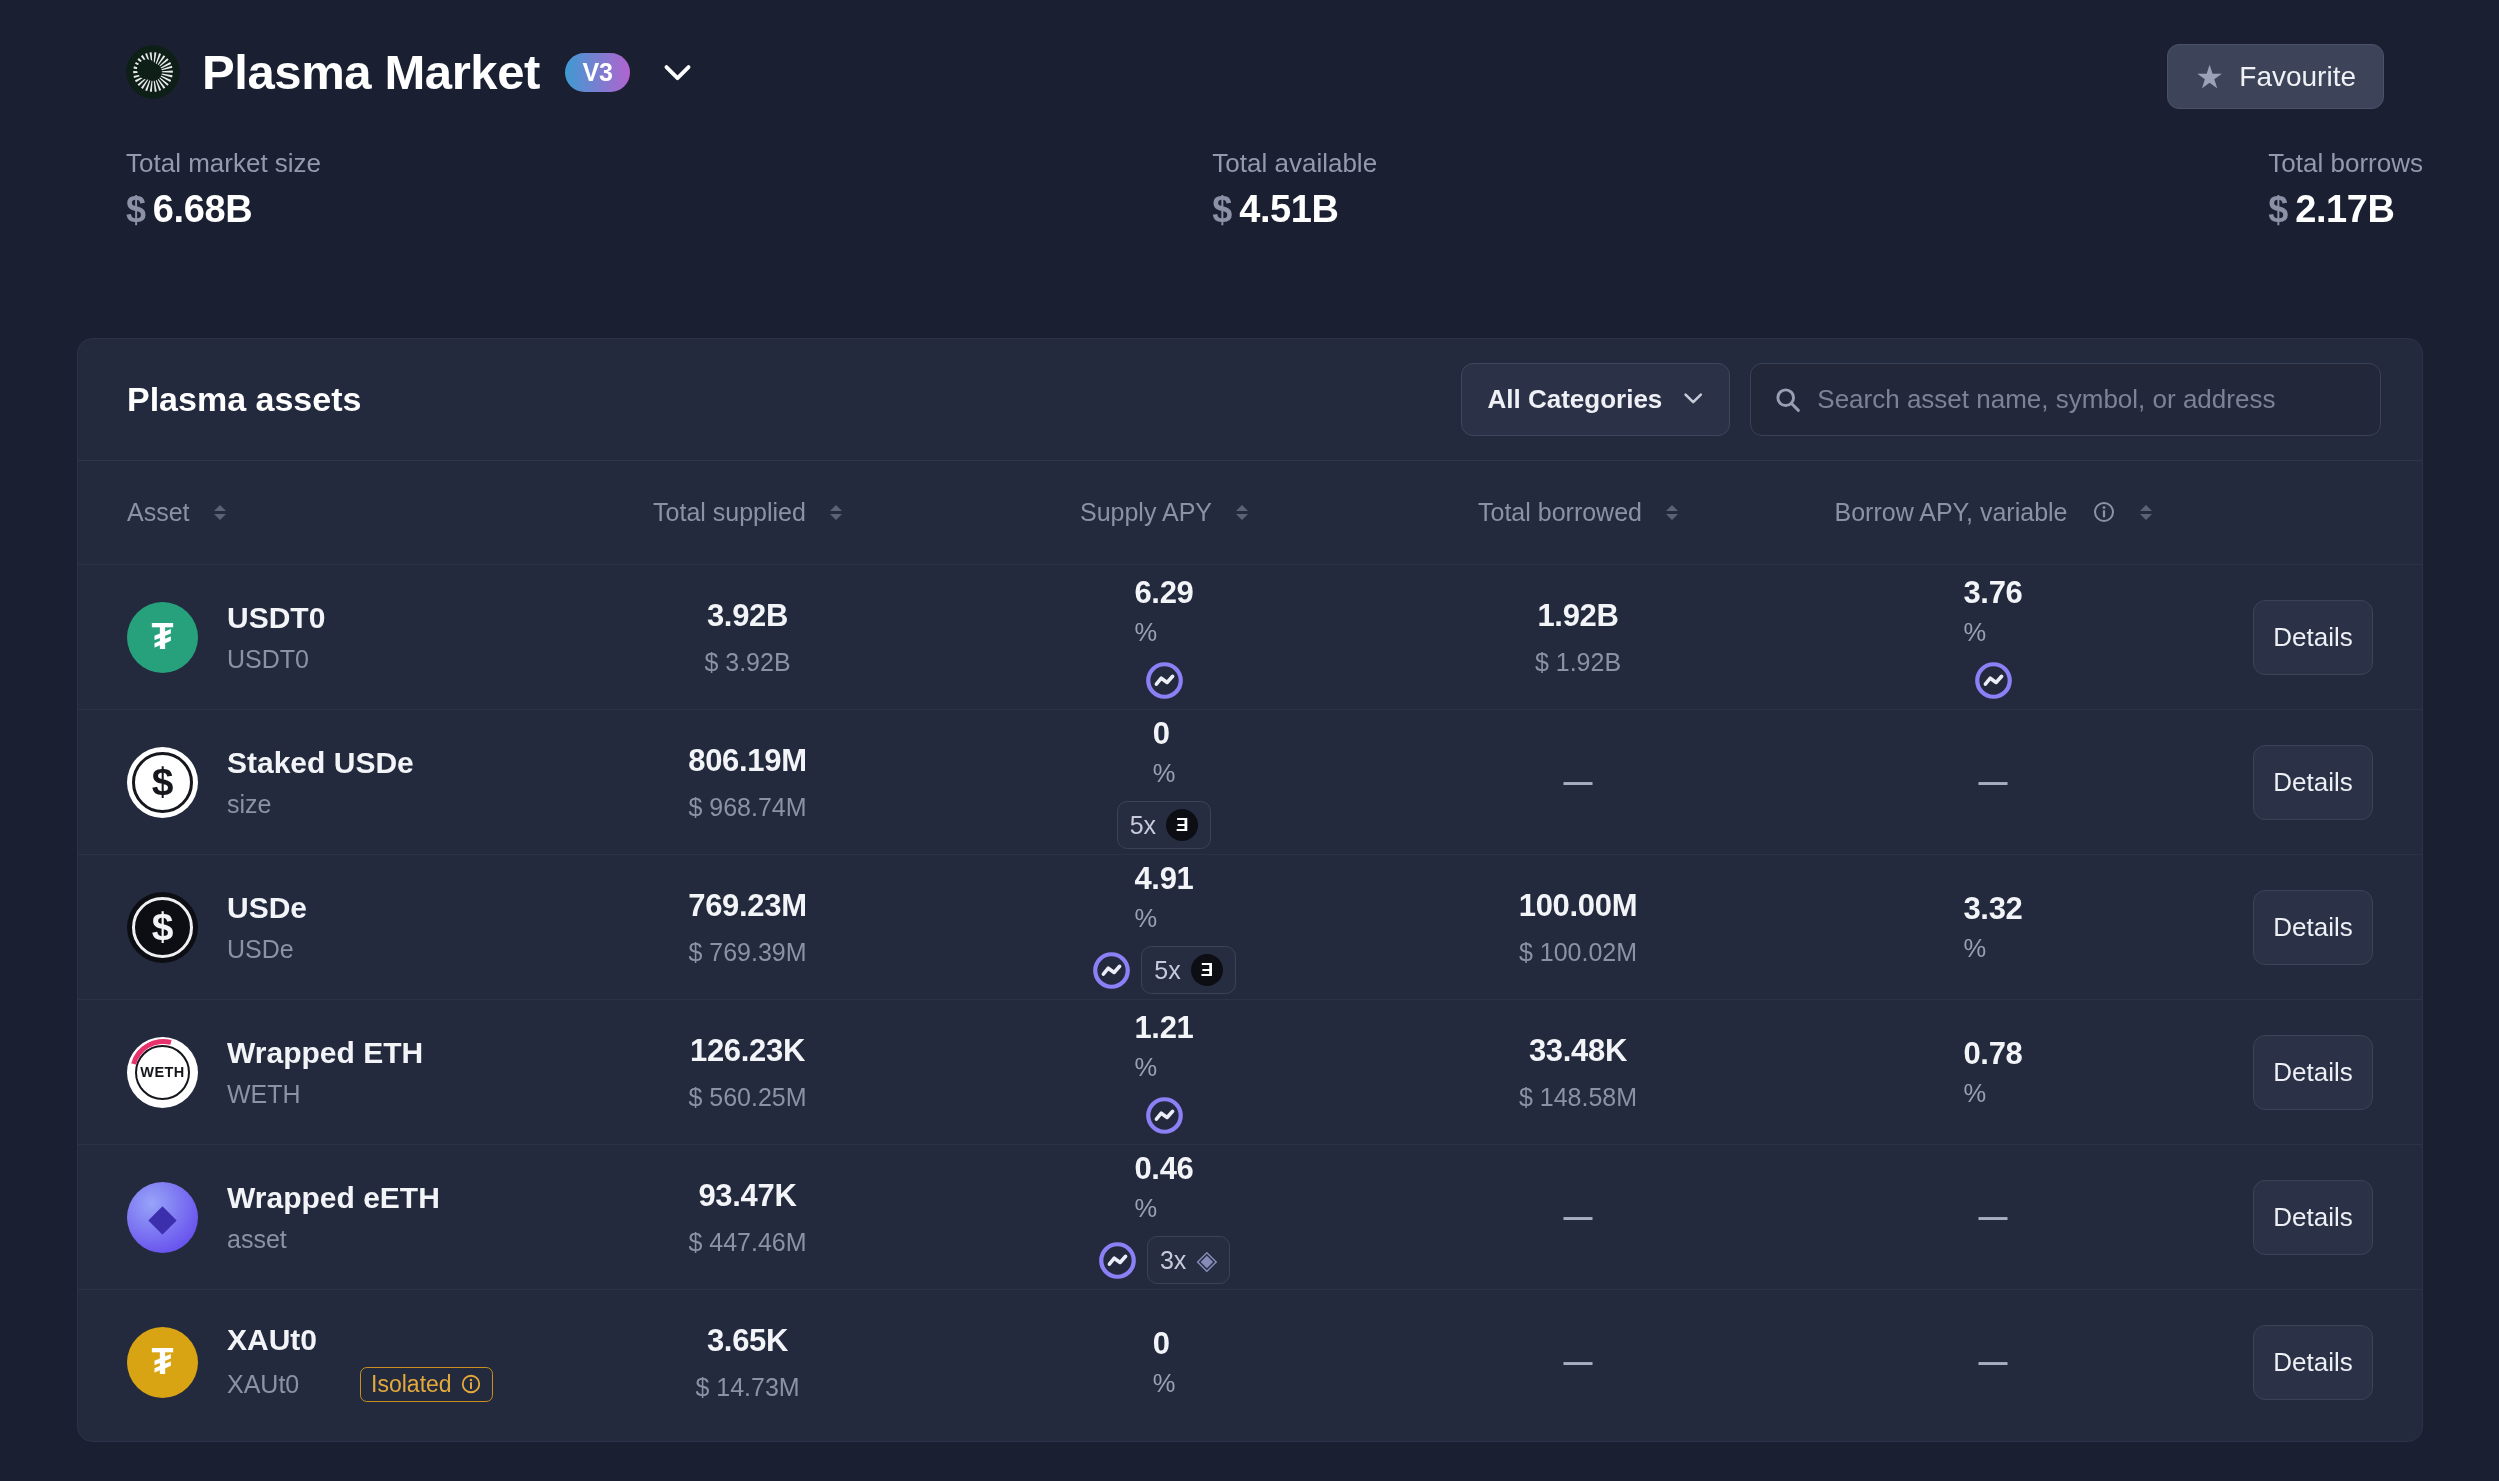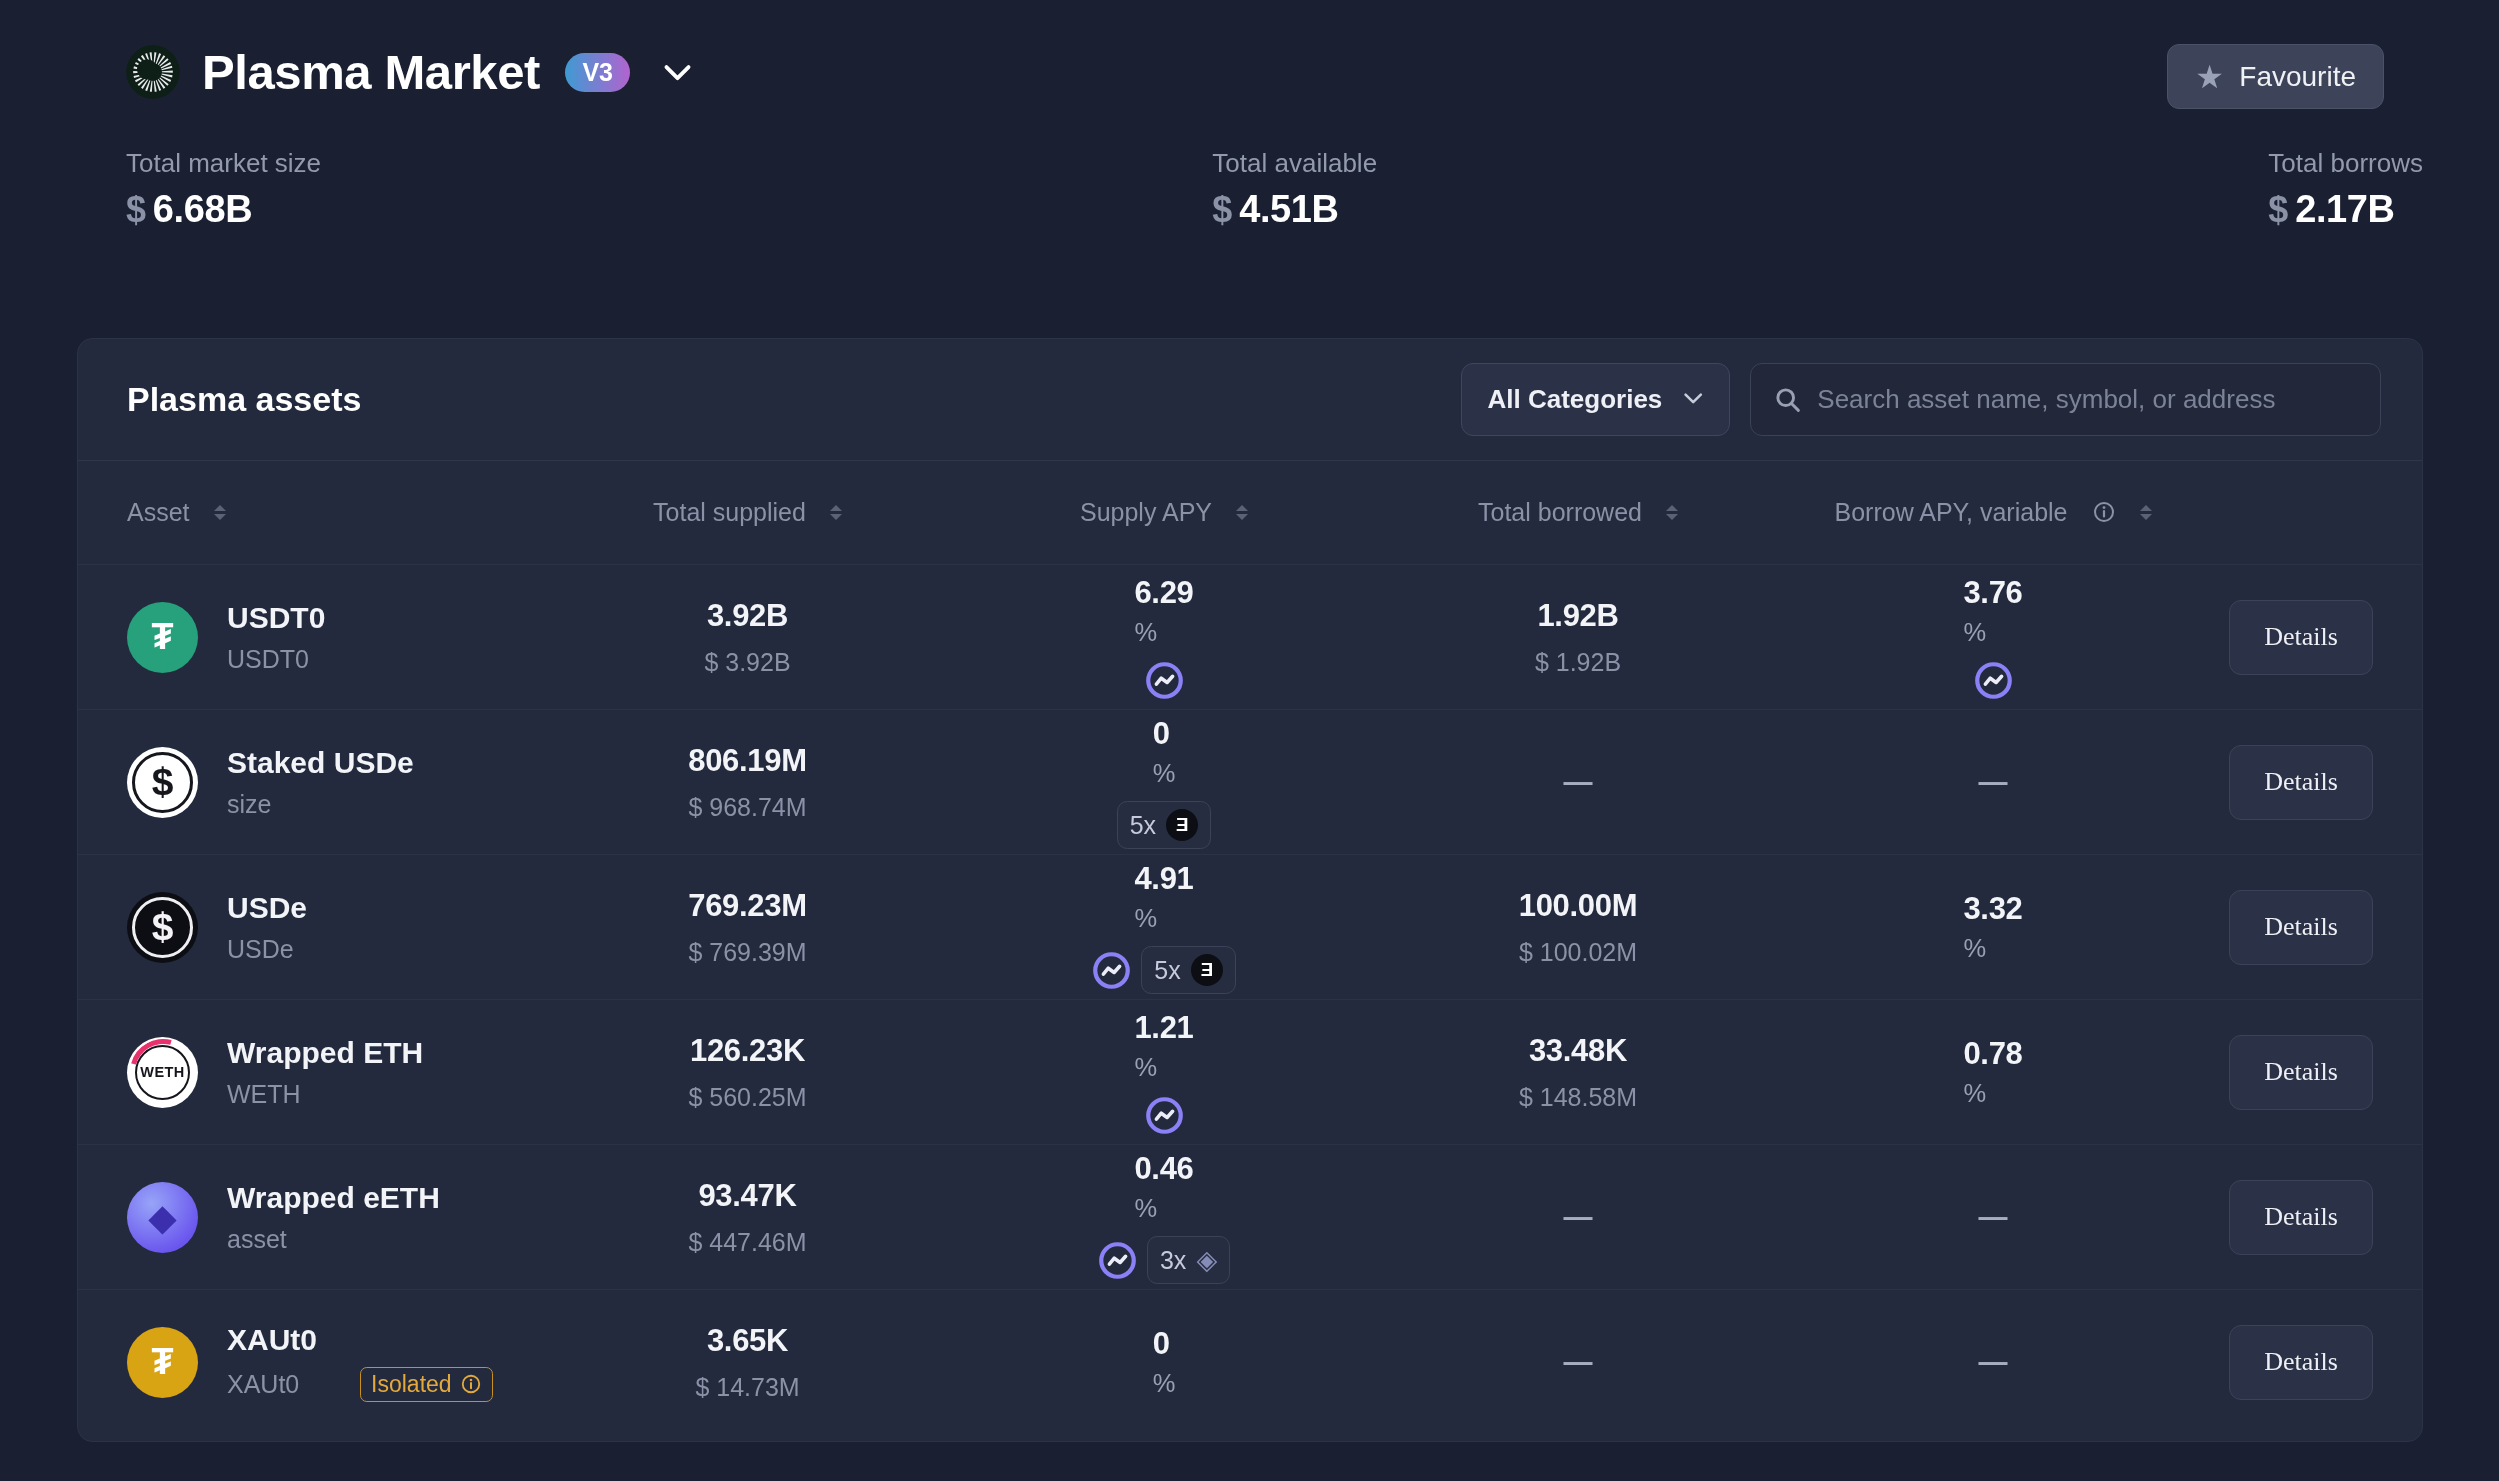--- a/index.html
+++ b/index.html
@@ -88,22 +88,22 @@
   .merit { width:39px; height:39px; display:block; }
   .pill { display:inline-flex; align-items:center; gap:10.2px; padding:6.8px 12px; border:1.7px solid #3c4358;
     border-radius:10.2px; background:rgba(255,255,255,0.015); }
   .pill-x { font-size:25px; color:#c6cada; }
   .mult-icon { display:flex; align-items:center; justify-content:center; }
   .mult-ethena .mult-icon { width:32px; height:32px; border-radius:50%; background:#0c0e14; color:#fff; font-size:18.7px; font-weight:700; }
   .mult-etherfi .mult-icon { color:#858cb8; font-size:27px; }
   .dash { font-size:29px; color:#a7adc0; font-weight:600; }
 
   .cell-details { display:flex; justify-content:flex-end; }
-  .details-btn { width:144px; height:75px; background:#2b3146; border:0.9px solid #3c4359; border-radius:12px;
-    color:#eef0f5; font-size:26px; font-family:Liberation Serif, serif; cursor:pointer; }
+  .details-btn { width:120px; height:75px; background:#2b3146; border:0.9px solid #3c4359; border-radius:12px;
+    color:#eef0f5; font-size:26px; font-family:Liberation Sans, sans-serif; cursor:pointer; }
 </style>
 </head>
 <body>
 
 <div class="page">
 
   <div class="topbar">
     <div class="brand-row">
       <svg class="logo" viewBox="0 0 64 64">
         <circle cx="32" cy="32" r="32" fill="#0e1f18"></circle>

